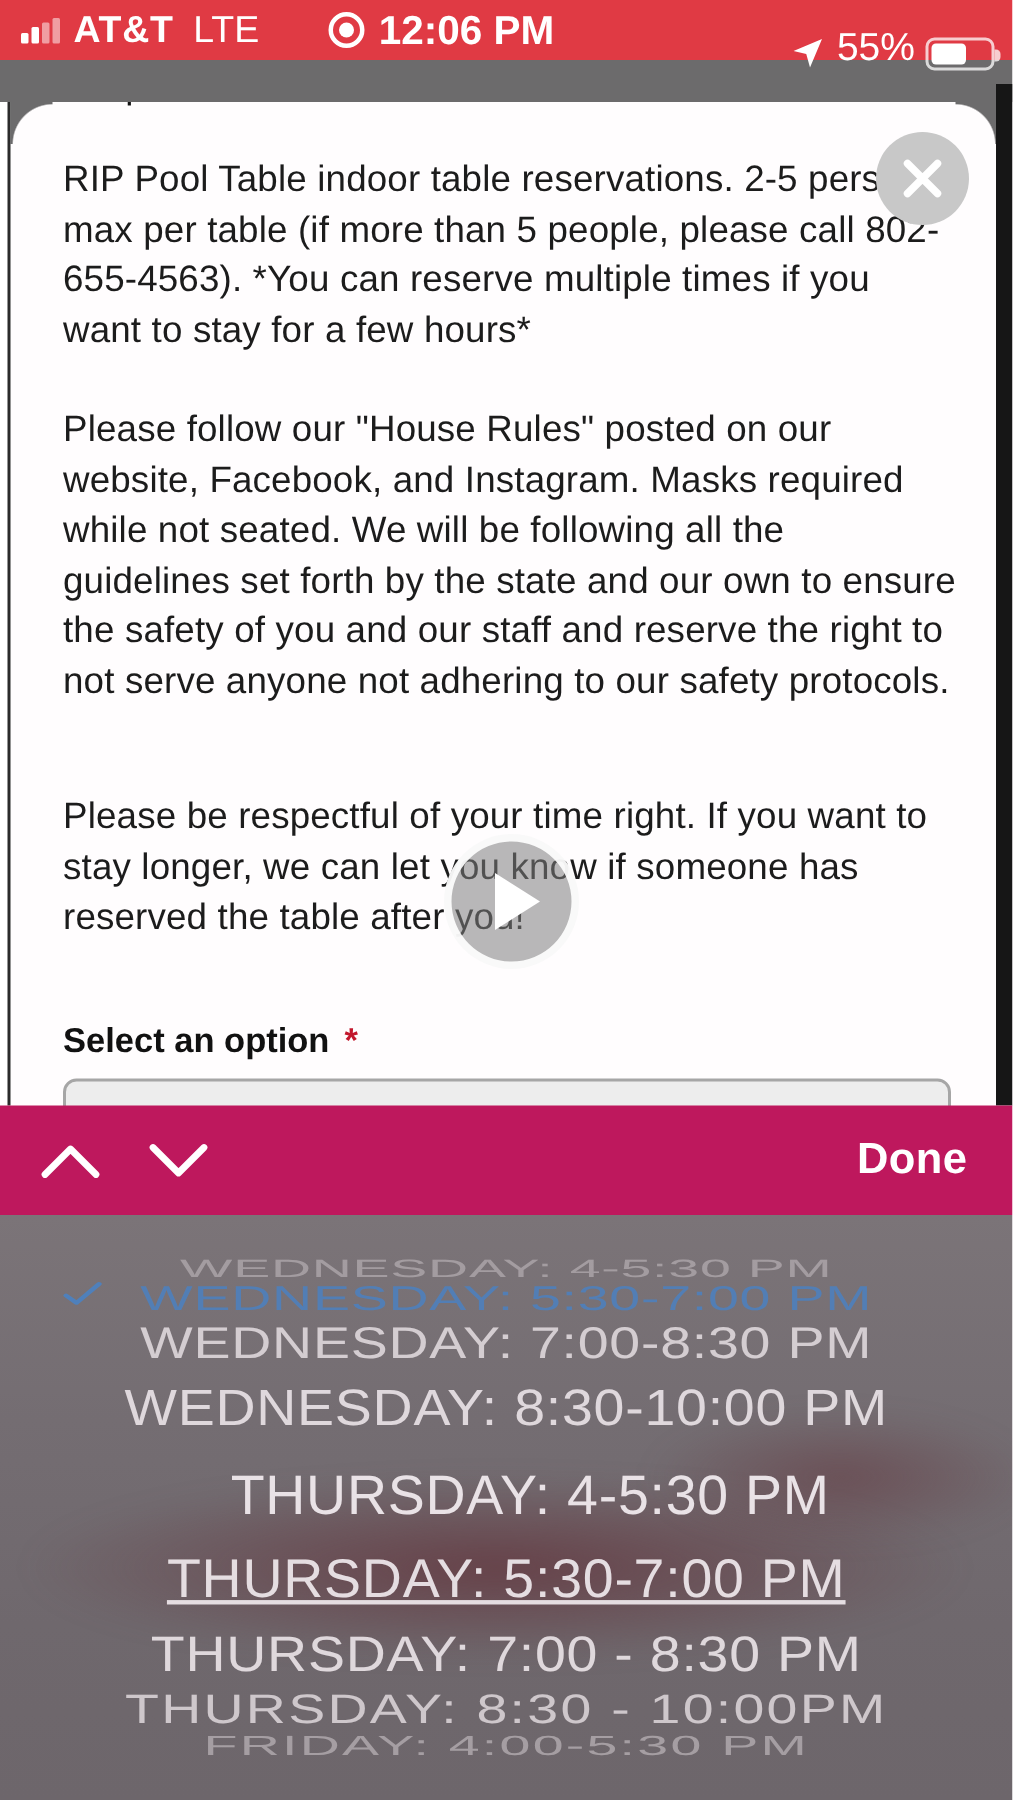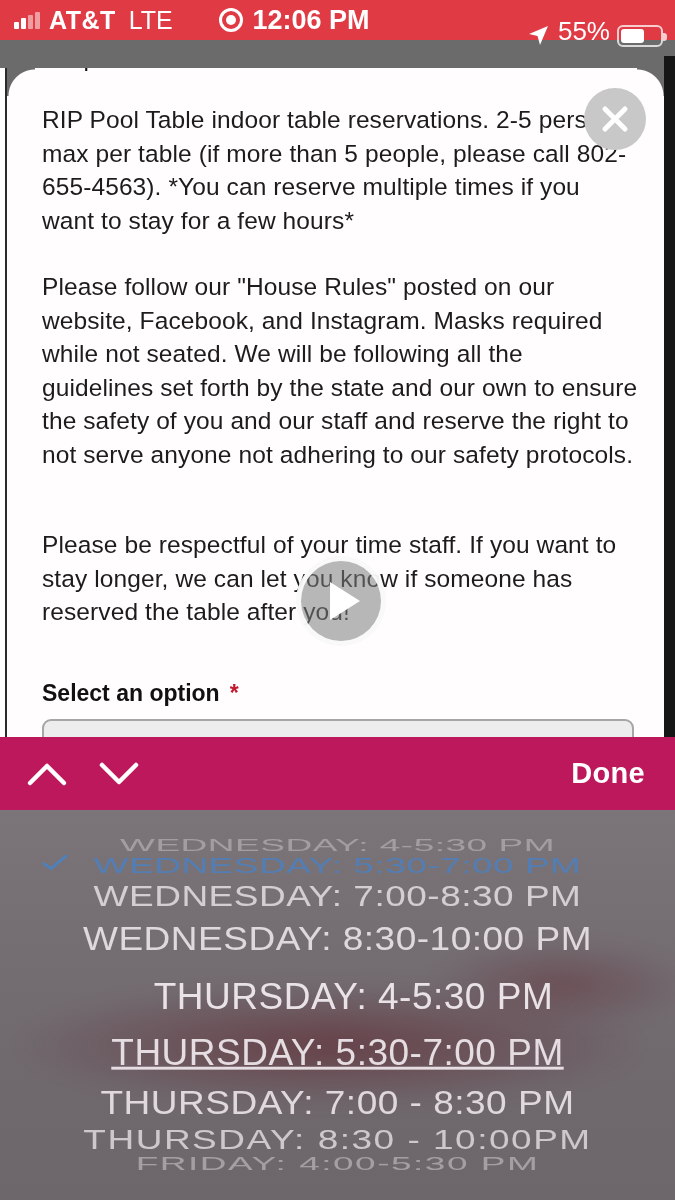--- a/index.html
+++ b/index.html
@@ -124,21 +124,21 @@
 </div>
 
 <div class="abs close-btn">
   <svg width="34" height="34" viewBox="0 0 34 34">
     <path d="M7 7 L27 27 M27 7 L7 27" stroke="#fff" stroke-width="5" stroke-linecap="round" fill="none"></path>
   </svg>
 </div>
 
 <div class="abs para p1">RIP Pool Table indoor table reservations. 2-5 person max per table (if more than 5 people, please call 802-655-4563). *You can reserve multiple times if you want to stay for a few hours*</div>
 <div class="abs para p2">Please follow our "House Rules" posted on our website, Facebook, and Instagram. Masks required while not seated. We will be following all the guidelines set forth by the state and our own to ensure the safety of you and our staff and reserve the right to not serve anyone not adhering to our safety protocols.</div>
-<div class="abs para p3">Please be respectful of your time staff. If you want to stay longer, we can let you know if someone has reserved the table after you!</div>
+<div class="abs para p3">Please be respectful of your time right. If you want to stay longer, we can let you know if someone has reserved the table after you!</div>
 
 <div class="abs play">
   <div class="play-tri"></div>
 </div>
 
 <div class="abs select-label">
   <span>Select an option</span><span class="req">*</span>
 </div>
 <div class="abs select-box"></div>
 

